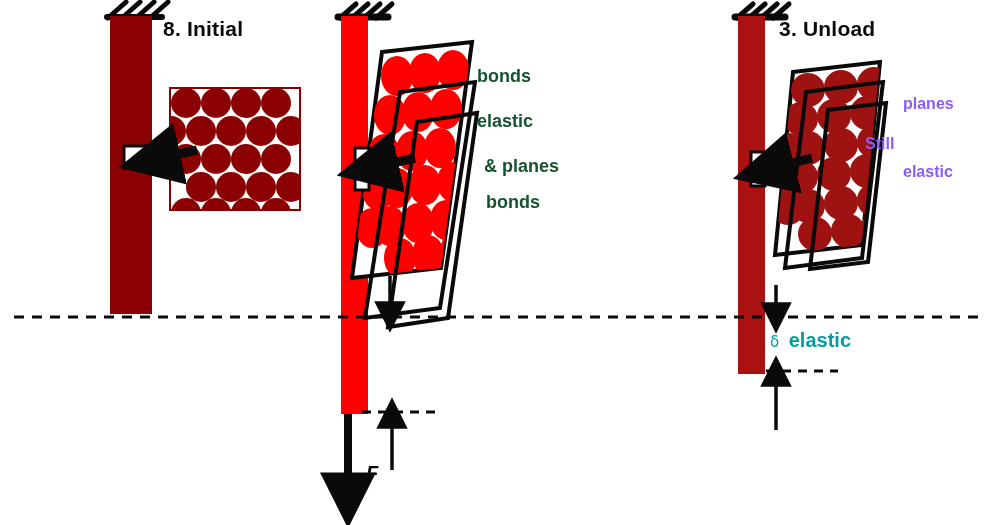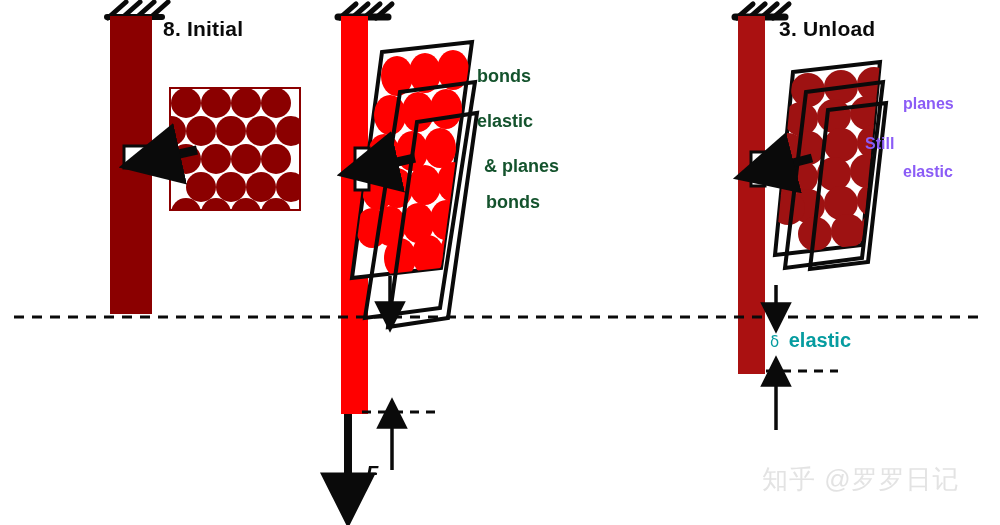--- a/index.html
+++ b/index.html
@@ -199,15 +199,14 @@
   <div class="lbl lbl-red-dark" style="left:903px;top:164px;">elastic</div>
 
 
   <div class="lbl lbl-teal" style="left:770px;top:330px;">
     <span class="delta">δ</span>
     <span style="margin-left:4px;">elastic</span>
   </div>
 
   <div class="lbl fitalic" style="left:366px;top:463px;">F</div>
 
-  <div class="watermark" style="left:762px;top:462px;">知乎 @罗罗日记</div>
 
 </div>
 
 </body></html>

